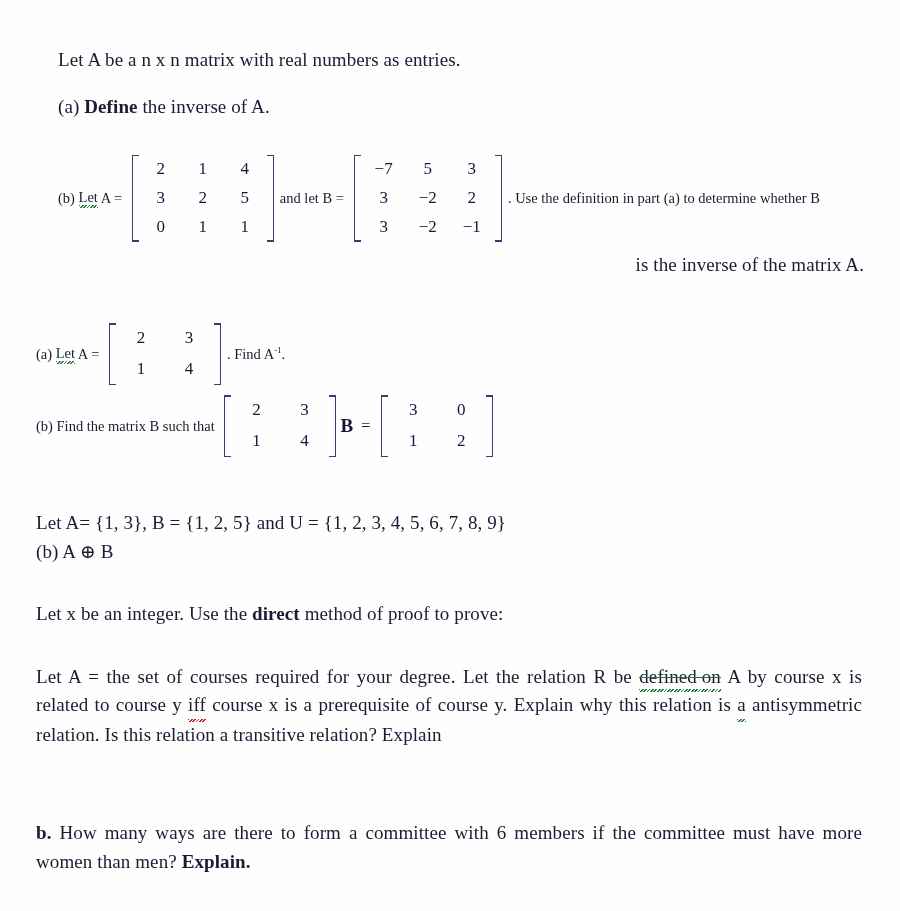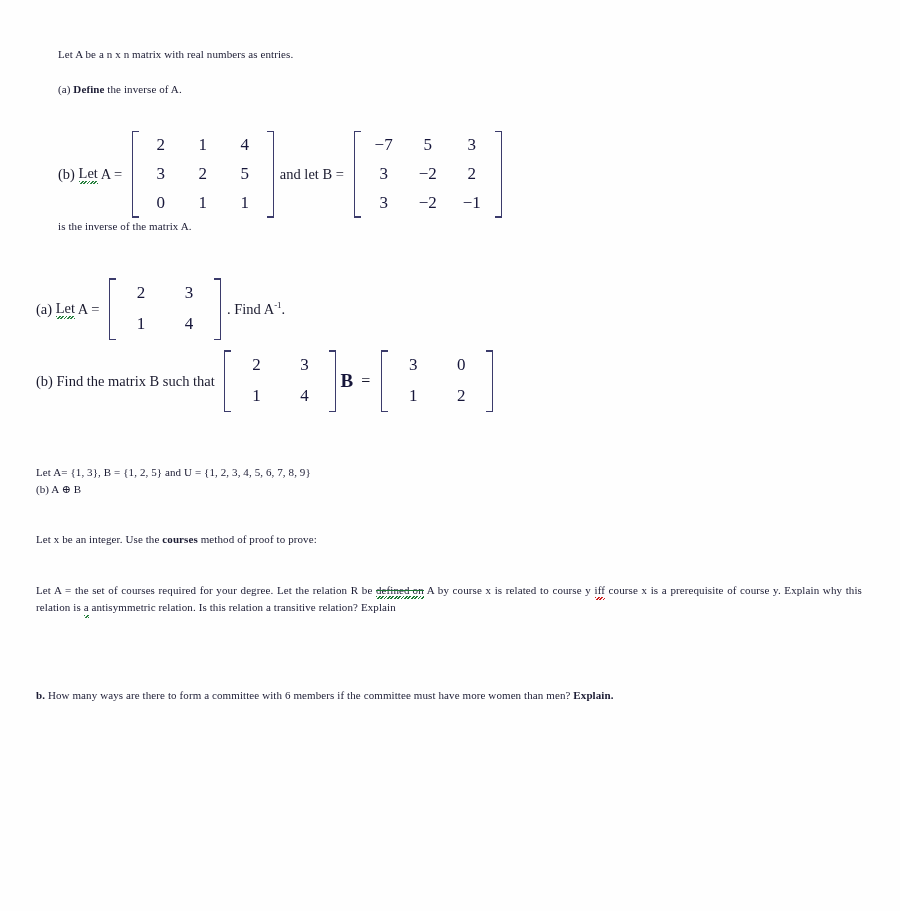--- a/index.html
+++ b/index.html
@@ -25,21 +25,21 @@
   }
   .doc {
     position: absolute;
     left: 36px;
     top: 36px;
     width: 828px;
   }
 
   
   .line {
-    font-size: 11px;
+    font-size: 19px;
     line-height: 1.5;
     letter-spacing: 0.1px;
     color: #1b1b33;
   }
   .indent-lg { margin-left: 22px; }
   .b { font-weight: bold; }
   .just { text-align: justify; text-justify: inter-word; }
 
   
   .sq-green {
@@ -239,23 +239,24 @@
         <tr>
           <td>3</td>
           <td>−2</td>
           <td>−1</td>
         </tr>
       </tbody>
           </table>
       <span class="brk brk-r"></span>
     </span>
 
-  </div>
-
-  <div class="line indent-lg" style="margin-top:0;">is the inverse of the matrix A.</div>
+    <span class="mtext">. Use the definition in part (a) to determine whether B</span>
+  </div>
+
+  <div class="line indent-lg" style="margin-top:9px;text-align:right;">is the inverse of the matrix A.</div>
 
   <div class="gap-xl"></div>
   <div class="gap-sm"></div>
 
   <div class="mrow">
     <span class="mtext">(a) </span>
         <span class="mtext sq-green">Let</span>
         <span class="mtext"> A = </span>
 
     <span class="matrix">
@@ -323,21 +324,21 @@
 
   <div class="gap-xl"></div>
   <div class="gap-md"></div>
 
   <div class="line">Let A= {1, 3}, B = {1, 2, 5} and U = {1, 2, 3, 4, 5, 6, 7, 8, 9}</div>
   <div class="line">(b) A ⊕ B</div>
 
   <div class="gap-xl"></div>
 
   <div class="line">
-    <span>Let x be an integer.  Use the </span><span class="b">courses</span><span> method of proof to prove:</span>
+    <span>Let x be an integer.  Use the </span><span class="b">direct</span><span> method of proof to prove:</span>
   </div>
 
   <div class="gap-xl"></div>
 
   <div class="line just" style="width:826px;">
     <span>Let A = the set of courses required for your degree.  Let the relation R be </span><span class="strike-green">defined on</span><span> A by course x  is related to course y </span><span class="sq-red">iff</span><span> course x is a prerequisite of course y.  Explain why this relation is </span><span class="sq-green">a</span><span> antisymmetric relation.  Is this relation a transitive relation?  Explain</span>
   </div>
 
   <div class="gap-xl"></div>
   <div class="gap-sm"></div>

